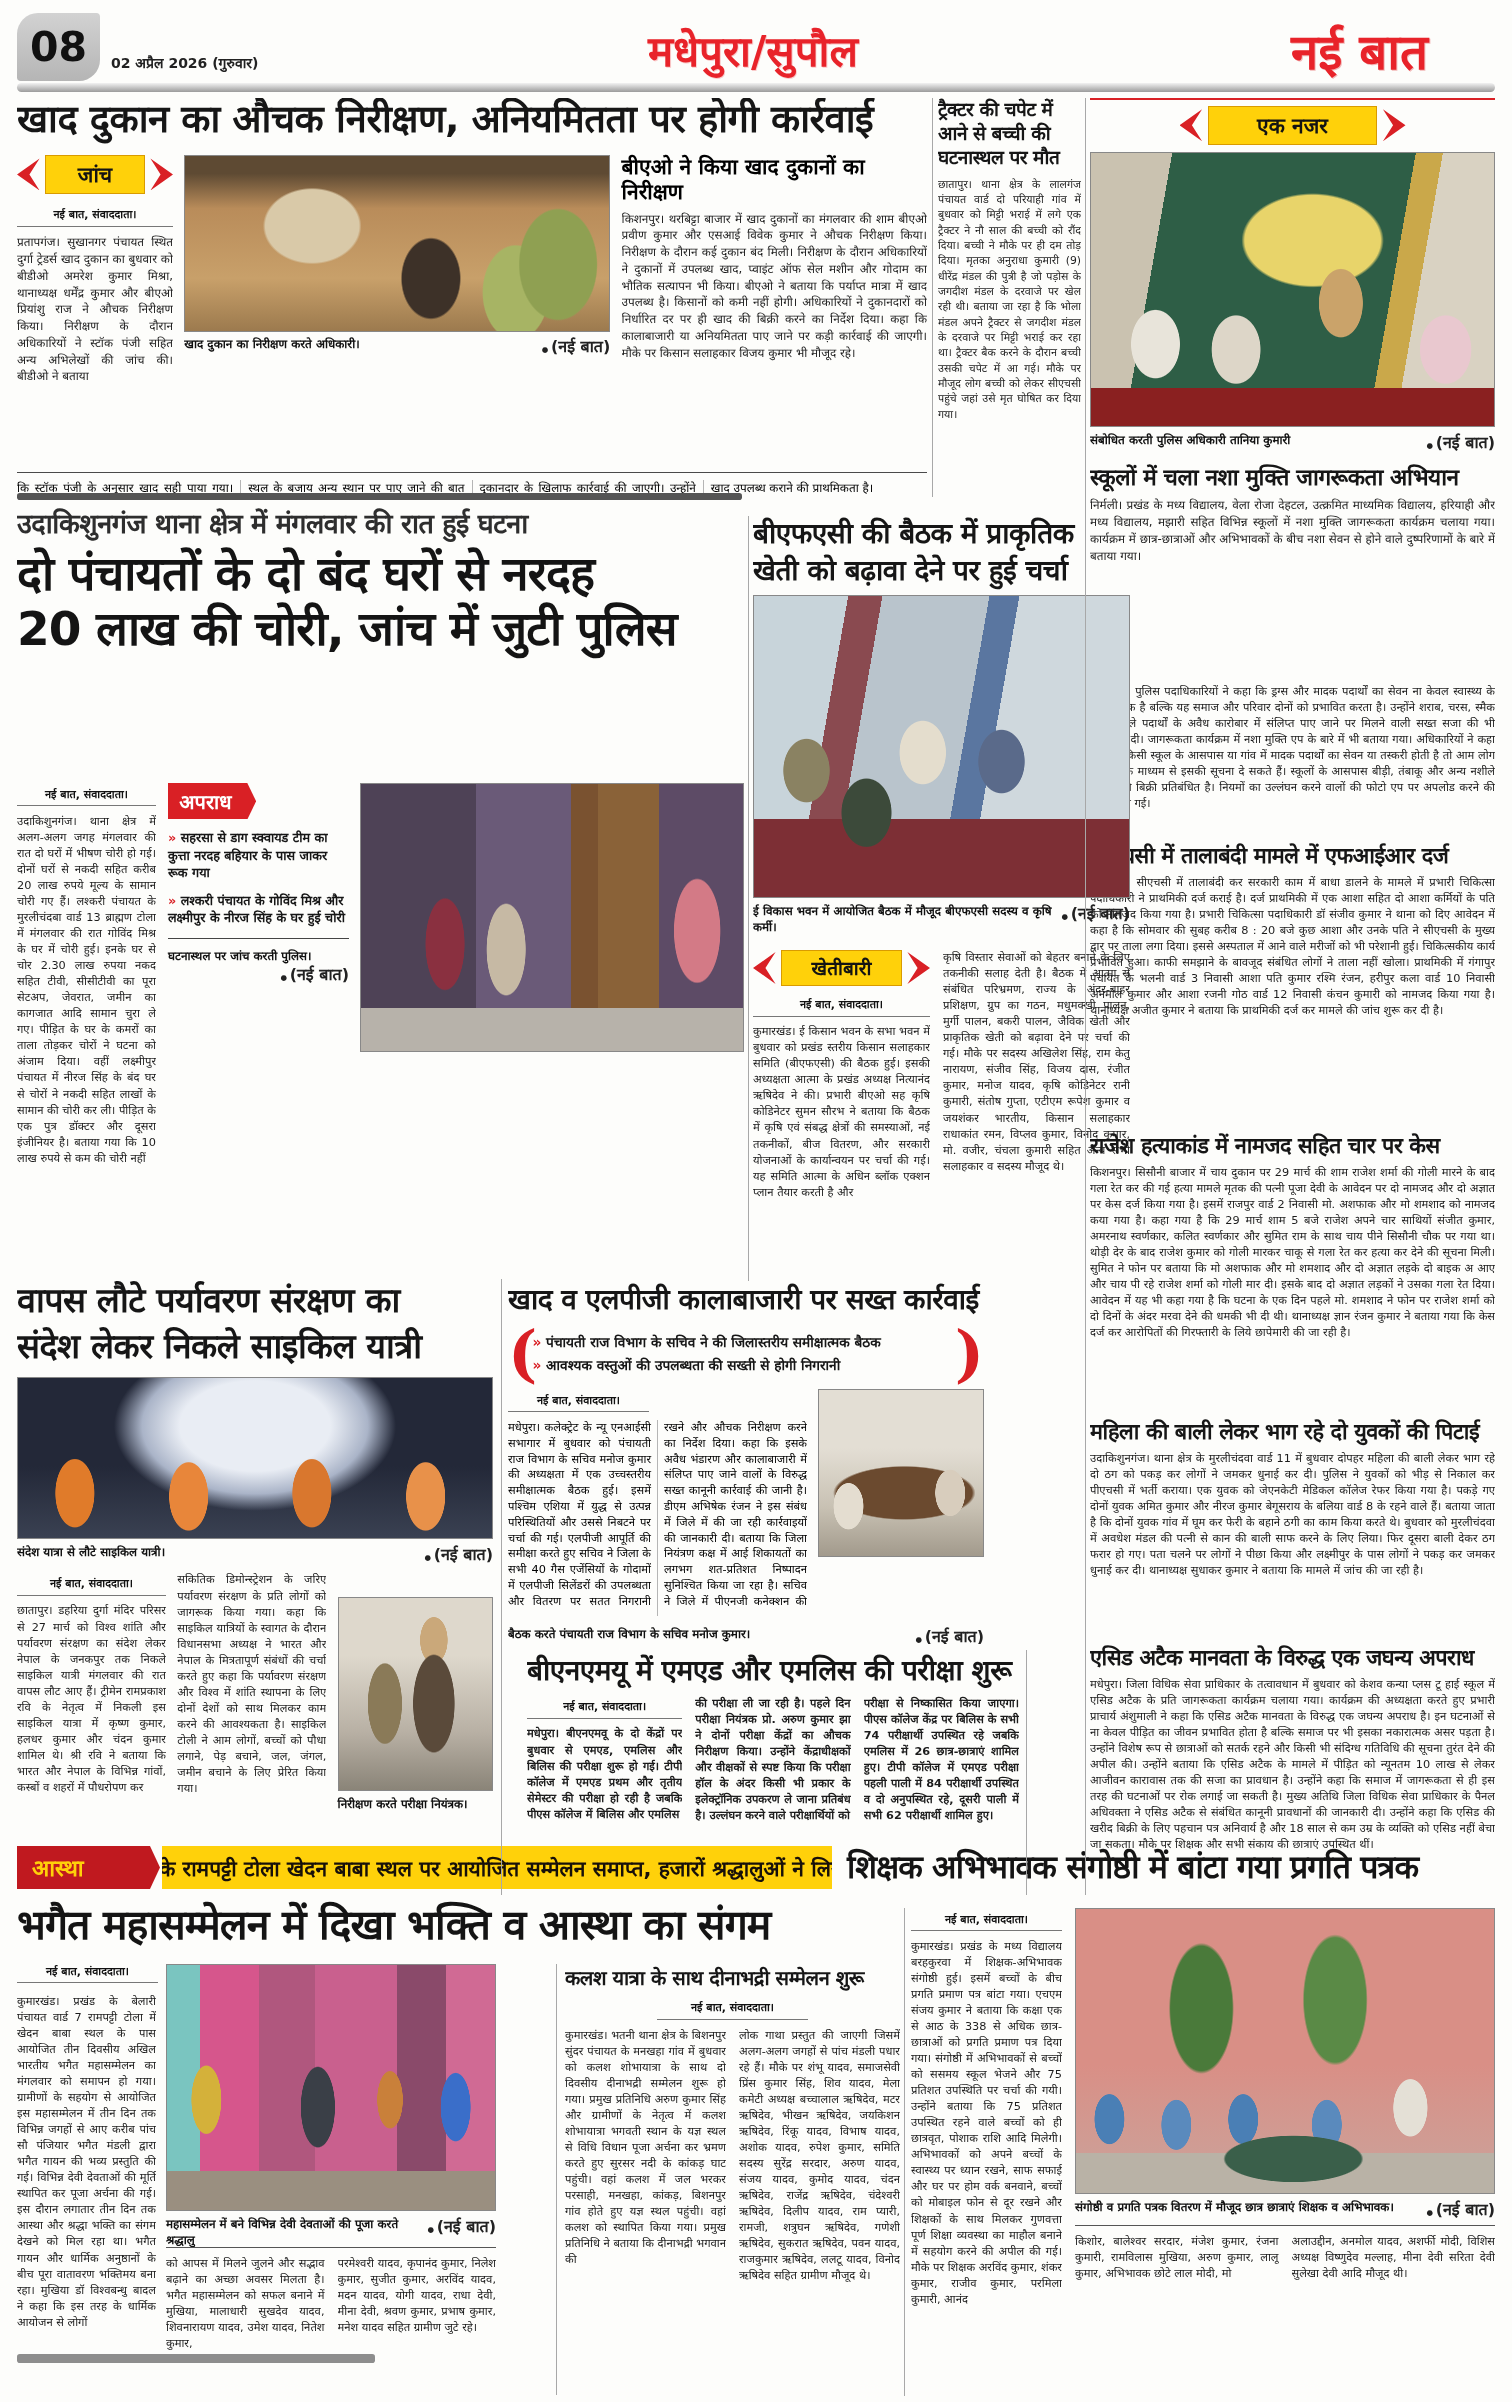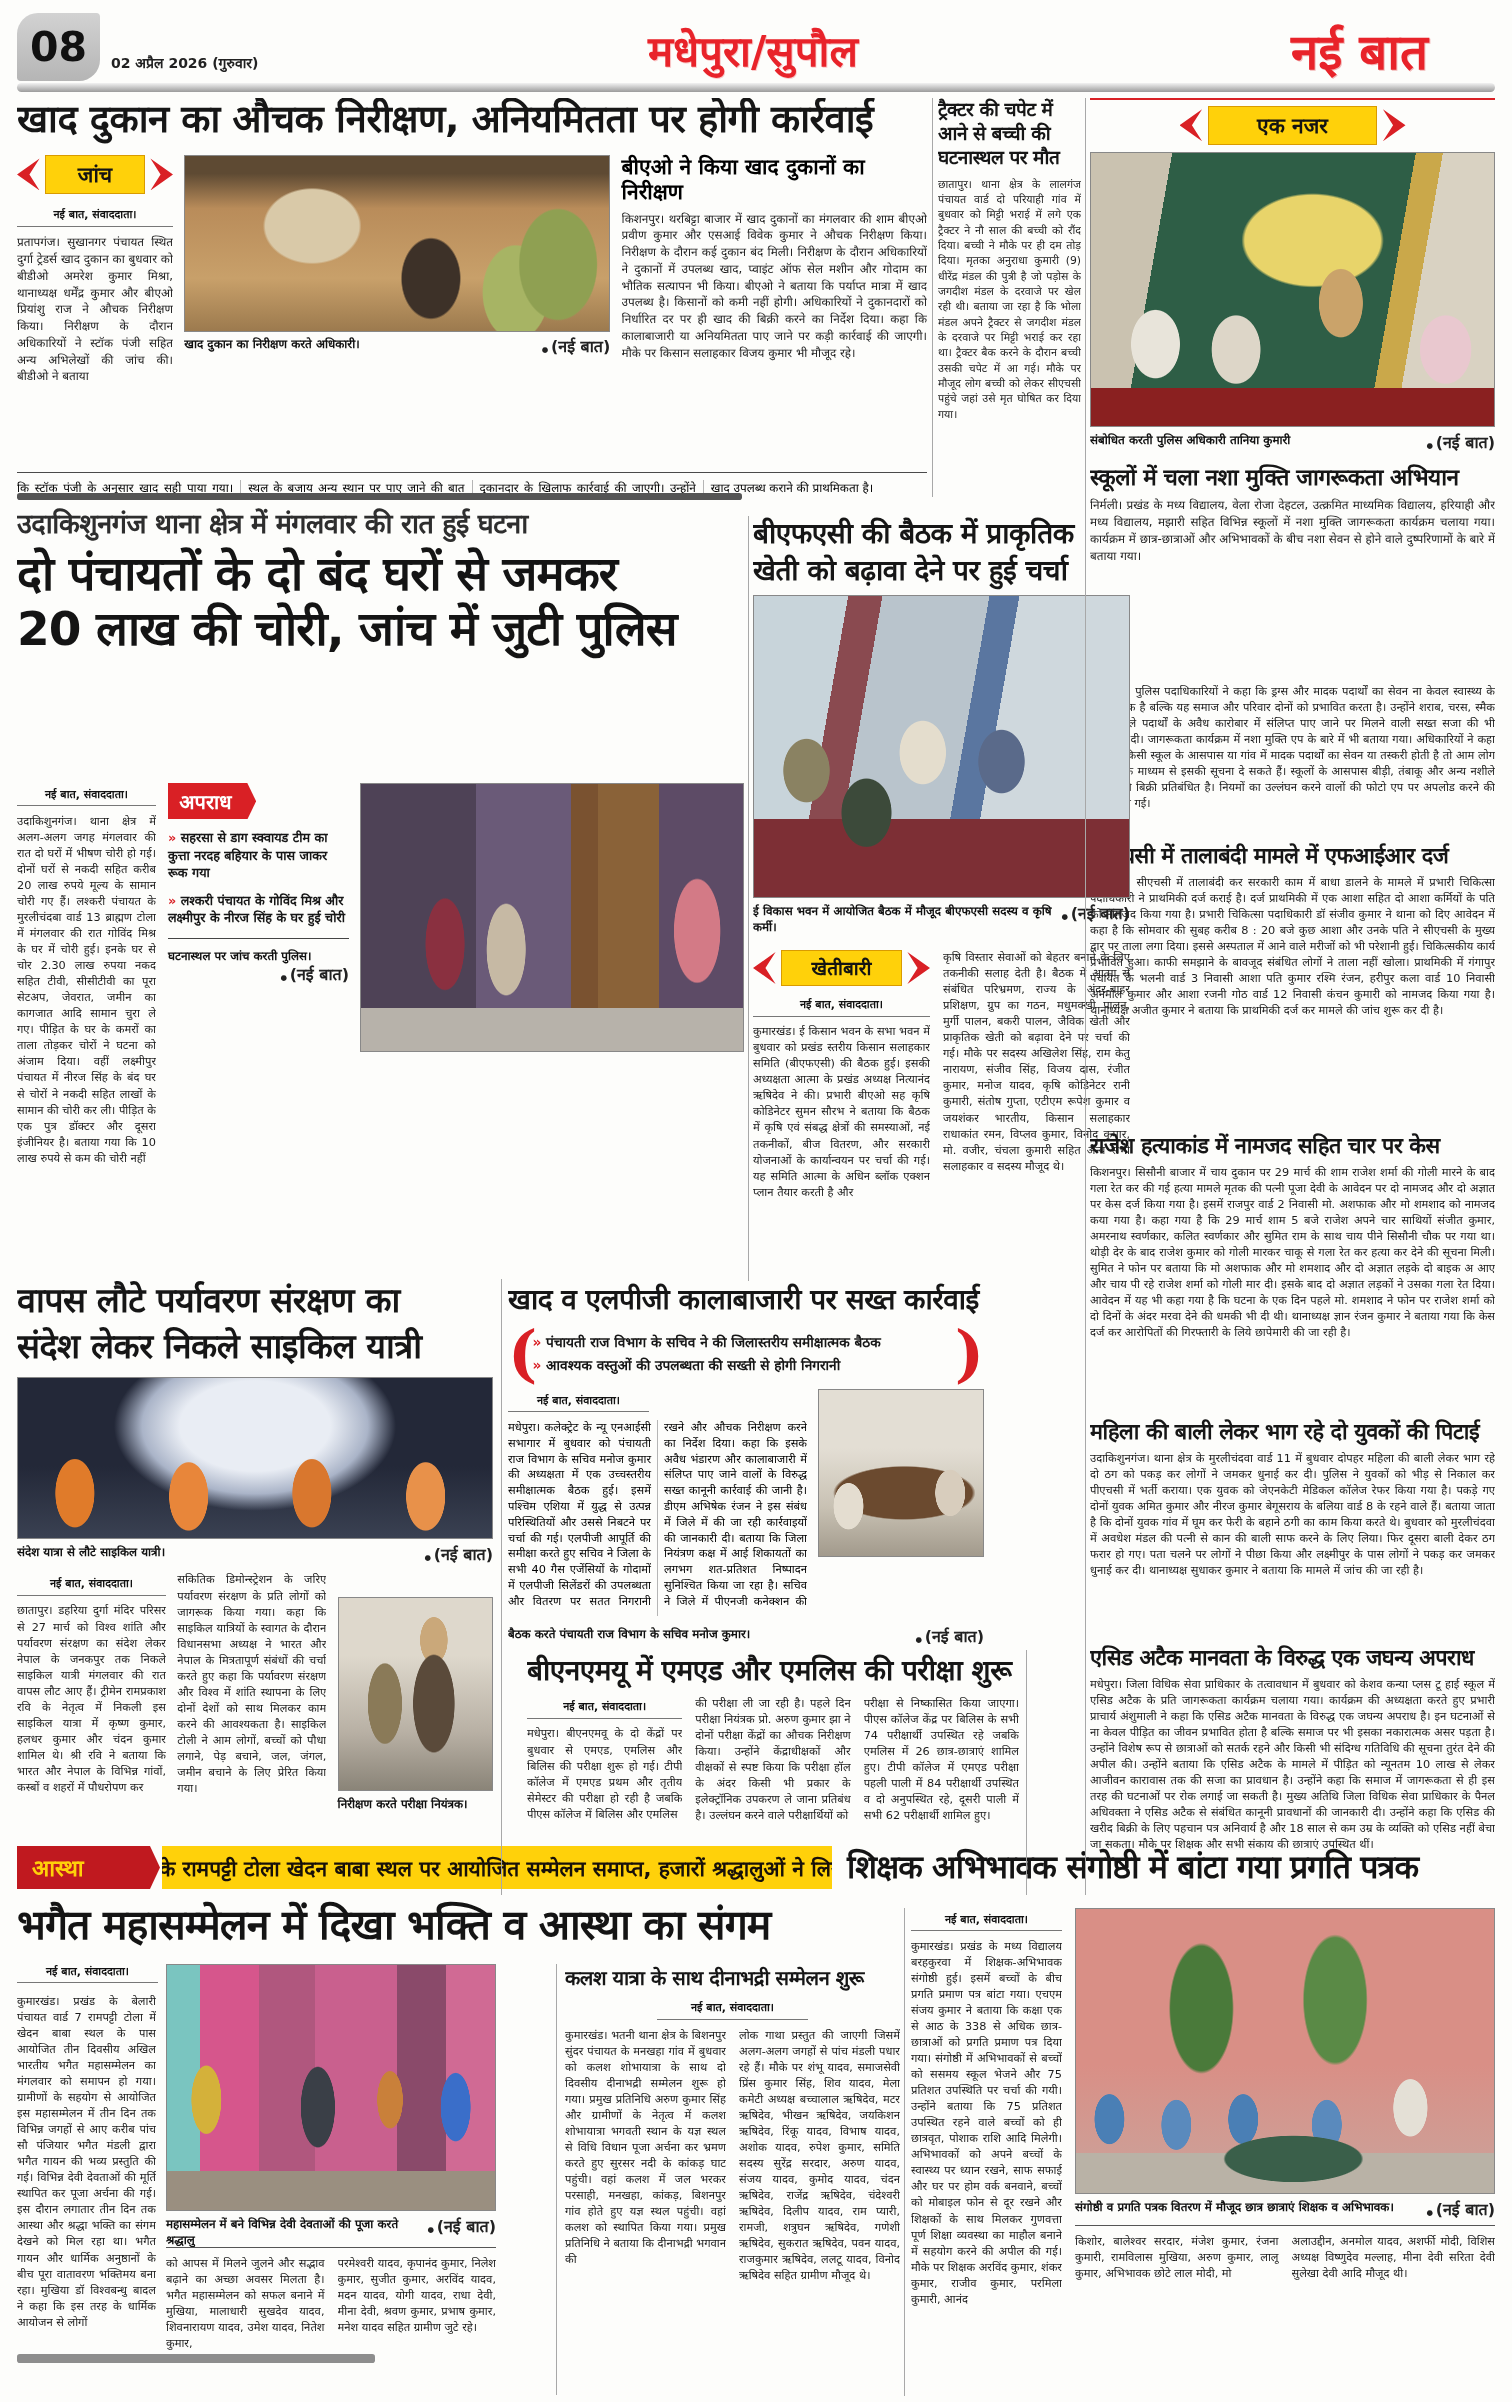--- a/index.html
+++ b/index.html
@@ -148,21 +148,21 @@
     radial-gradient(24.5px 38px at 80% 62%, #d8cdbd 0 60%, transparent 62%),
     radial-gradient(113px 43px at 52% 62%, #6b4a2f 0 60%, transparent 63%),
     linear-gradient(180deg,#e3ded4 0 35%, #c9c2b4 70%, #a29a8c 100%); }
   #lpg .capline { margin-top:5.6px; }
 
   
   #bnmu { left:527px; top:1650px; width:492px; height:245px; }
   #bnmu .hl1 { font-size:28px; white-space:nowrap; margin-bottom:7.5px; }
   #bnmu .cols { display:flex; gap:13px; }
   #bnmu .cols > div { flex:1; }
-  #bnmu .body-txt { font-size:11.3px; height:158px; }
+  #bnmu .body-txt { font-size:11.3px; height:158px;font-weight:bold; }
 
   
   #aastha-ribbon { position:absolute; left:17px; top:1846px; width:143px; height:43px; background:#c0191f; color:#ffd10a; font-size:22.6px; font-weight:900; display:flex; align-items:center; padding-left:15px; clip-path:polygon(0 0,93% 0,100% 50%,93% 100%,0 100%); }
   #strap { position:absolute; left:162px; top:1846px; width:670px; height:43px; background:#ffd10a; color:#17100a; font-size:21px; font-weight:900; display:flex; align-items:center; justify-content:center; white-space:nowrap; overflow:hidden; }
   #bhagait-hl { position:absolute; left:17px; top:1895px; width:955px; font-size:41px; font-weight:900; white-space:nowrap; letter-spacing:-0.9px; color:#141414; }
   #bhagait-by { position:absolute; left:17px; top:1960px; width:141px; }
   #bhagait-c1 { position:absolute; left:17px; top:1994px; width:139px; height:356px; font-size:11.3px; }
   #bhagait-ph { position:absolute; left:166px; top:1964px; width:330px; }
   .ph-bhagait { height:247px; background:
     radial-gradient(24.5px 56px at 12% 55%, #d4b13a 0 60%, transparent 62%),
@@ -280,21 +280,21 @@
     <div class="body-txt" style="height:177px">उदाकिशुनगंज। थाना क्षेत्र के मुरलीचंदवा वार्ड 11 में बुधवार दोपहर महिला की बाली लेकर भाग रहे दो ठग को पकड़ कर लोगों ने जमकर धुनाई कर दी। पुलिस ने युवकों को भीड़ से निकाल कर पीएचसी में भर्ती कराया। एक युवक को जेएनकेटी मेडिकल कॉलेज रेफर किया गया है। पकड़े गए दोनों युवक अमित कुमार और नीरज कुमार बेगूसराय के बलिया वार्ड 8 के रहने वाले हैं। बताया जाता है कि दोनों युवक गांव में घूम कर फेरी के बहाने ठगी का काम किया करते थे। बुधवार को मुरलीचंदवा में अवधेश मंडल की पत्नी से कान की बाली साफ करने के लिए लिया। फिर दूसरा बाली देकर ठग फरार हो गए। पता चलने पर लोगों ने पीछा किया और लक्ष्मीपुर के पास लोगों ने पकड़ कर जमकर धुनाई कर दी। थानाध्यक्ष सुधाकर कुमार ने बताया कि मामले में जांच की जा रही है।</div>
   </div>
 
   <div class="mod railsec" style="top:1642px; height:252px;">
     <div class="hl hl1">एसिड अटैक मानवता के विरुद्ध एक जघन्य अपराध</div>
     <div class="body-txt" style="height:211px">मधेपुरा। जिला विधिक सेवा प्राधिकार के तत्वावधान में बुधवार को केशव कन्या प्लस टू हाई स्कूल में एसिड अटैक के प्रति जागरूकता कार्यक्रम चलाया गया। कार्यक्रम की अध्यक्षता करते हुए प्रभारी प्राचार्य अंशुमाली ने कहा कि एसिड अटैक मानवता के विरुद्ध एक जघन्य अपराध है। इन घटनाओं से ना केवल पीड़ित का जीवन प्रभावित होता है बल्कि समाज पर भी इसका नकारात्मक असर पड़ता है। उन्होंने विशेष रूप से छात्राओं को सतर्क रहने और किसी भी संदिग्ध गतिविधि की सूचना तुरंत देने की अपील की। उन्होंने बताया कि एसिड अटैक के मामले में पीड़ित को न्यूनतम 10 लाख से लेकर आजीवन कारावास तक की सजा का प्रावधान है। उन्होंने कहा कि समाज में जागरूकता से ही इस तरह की घटनाओं पर रोक लगाई जा सकती है। मुख्य अतिथि जिला विधिक सेवा प्राधिकार के पैनल अधिवक्ता ने एसिड अटैक से संबंधित कानूनी प्रावधानों की जानकारी दी। उन्होंने कहा कि एसिड की खरीद बिक्री के लिए पहचान पत्र अनिवार्य है और 18 साल से कम उम्र के व्यक्ति को एसिड नहीं बेचा जा सकता। मौके पर शिक्षक और सभी संकाय की छात्राएं उपस्थित थीं।</div>
   </div>
 
   <div class="mod" id="chori">
     <div class="kicker">उदाकिशुनगंज थाना क्षेत्र में मंगलवार की रात हुई घटना</div>
-    <div class="bigl">दो पंचायतों के दो बंद घरों से जमकर</div>
+    <div class="bigl">दो पंचायतों के दो बंद घरों से नरदह</div>
     <div class="bigl">20 लाख की चोरी, जांच में जुटी पुलिस</div>
     <div class="inner">
       <div class="col1">
         <div class="byline">नई बात, संवाददाता।</div>
         <div class="body-txt">उदाकिशुनगंज। थाना क्षेत्र में अलग-अलग जगह मंगलवार की रात दो घरों में भीषण चोरी हो गई। दोनों घरों से नकदी सहित करीब 20 लाख रुपये मूल्य के सामान चोरी गए हैं। लश्करी पंचायत के मुरलीचंदबा वार्ड 13 ब्राह्मण टोला में मंगलवार की रात गोविंद मिश्र के घर में चोरी हुई। इनके घर से चोर 2.30 लाख रुपया नकद सहित टीवी, सीसीटीवी का पूरा सेटअप, जेवरात, जमीन का कागजात आदि सामान चुरा ले गए। पीड़ित के घर के कमरों का ताला तोड़कर चोरों ने घटना को अंजाम दिया। वहीं लक्ष्मीपुर पंचायत में नीरज सिंह के बंद घर से चोरों ने नकदी सहित लाखों के सामान की चोरी कर ली। पीड़ित के एक पुत्र डॉक्टर और दूसरा इंजीनियर है। बताया गया कि 10 लाख रुपये से कम की चोरी नहीं</div>
       </div>
       <div class="apradh">
         <div class="ribbon-red">अपराध</div>
         <div class="bul"><span class="arr">»&nbsp;</span><span>सहरसा से डाग स्क्वायड टीम का कुत्ता नरदह बहियार के पास जाकर रूक गया</span></div>
         <div class="bul"><span class="arr">»&nbsp;</span><span>लश्करी पंचायत के गोविंद मिश्र और लक्ष्मीपुर के नीरज सिंह के घर हुई चोरी</span></div>

